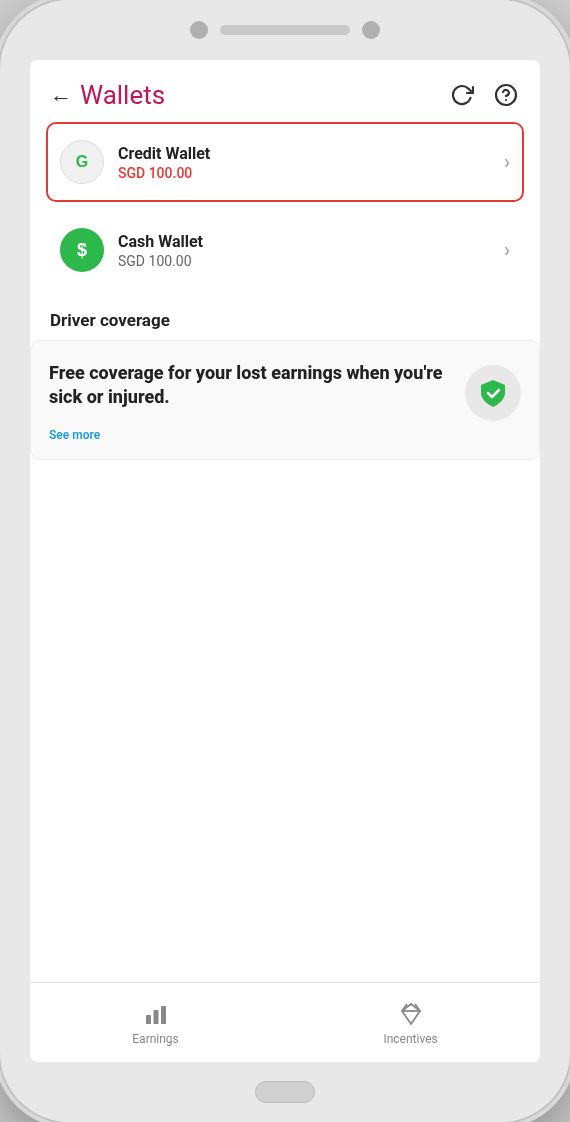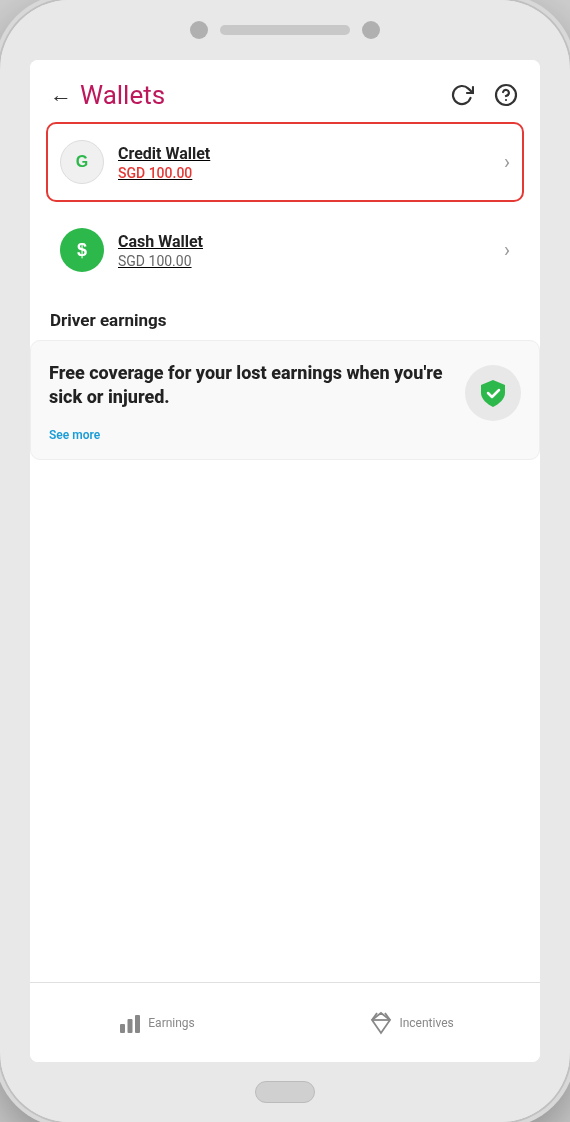--- a/index.html
+++ b/index.html
@@ -149,21 +149,20 @@
       background: #f0f0f0;
       border: 1px solid #ddd;
     }
 
     .wallet-icon-wrap.cash {
       background: #2db84b;
     }
 
     .wallet-info {
       flex: 1;
-      text-decoration: underline;
     }
 
     .wallet-name {
       font-size: 16px;
       font-weight: 700;
       color: #222;
       margin-bottom: 2px;
     }
 
     .wallet-balance-credit {
@@ -246,20 +245,21 @@
       background: #fff;
       border-top: 1px solid #e0e0e0;
       display: flex;
       align-items: center;
       justify-content: space-around;
       flex-shrink: 0;
     }
 
     .tab-item {
       display: flex;
+      flex-direction: column;
       align-items: center;
       gap: 4px;
       cursor: pointer;
       padding: 8px 20px;
     }
 
     .tab-icon {
       width: 28px;
       height: 28px;
       display: flex;
@@ -364,21 +364,21 @@
         </div>
         <div class="wallet-info">
           <div class="wallet-name">Cash Wallet</div>
           <div class="wallet-balance-cash">SGD 100.00</div>
         </div>
         <span class="chevron-right">›</span>
       </div>
 
     </div>
 
-    <div class="section-label">Driver earnings</div>
+    <div class="section-label">Driver coverage</div>
 
     <div class="driver-services-card">
       <div class="ds-text">
         <div class="ds-title">Free coverage for your lost earnings when you're sick or injured.</div>
         <a class="ds-link">See more</a>
       </div>
       <div class="ds-icon-wrap">
         <svg width="32" height="32" viewBox="0 0 32 32">
           <path d="M16 3 L28 8 L28 16 C28 22 22 27 16 30 C10 27 4 22 4 16 L4 8 Z" fill="#2db84b"></path>
           <polyline points="11,16 15,20 22,13" fill="none" stroke="white" stroke-width="2.5" stroke-linecap="round" stroke-linejoin="round"></polyline>

